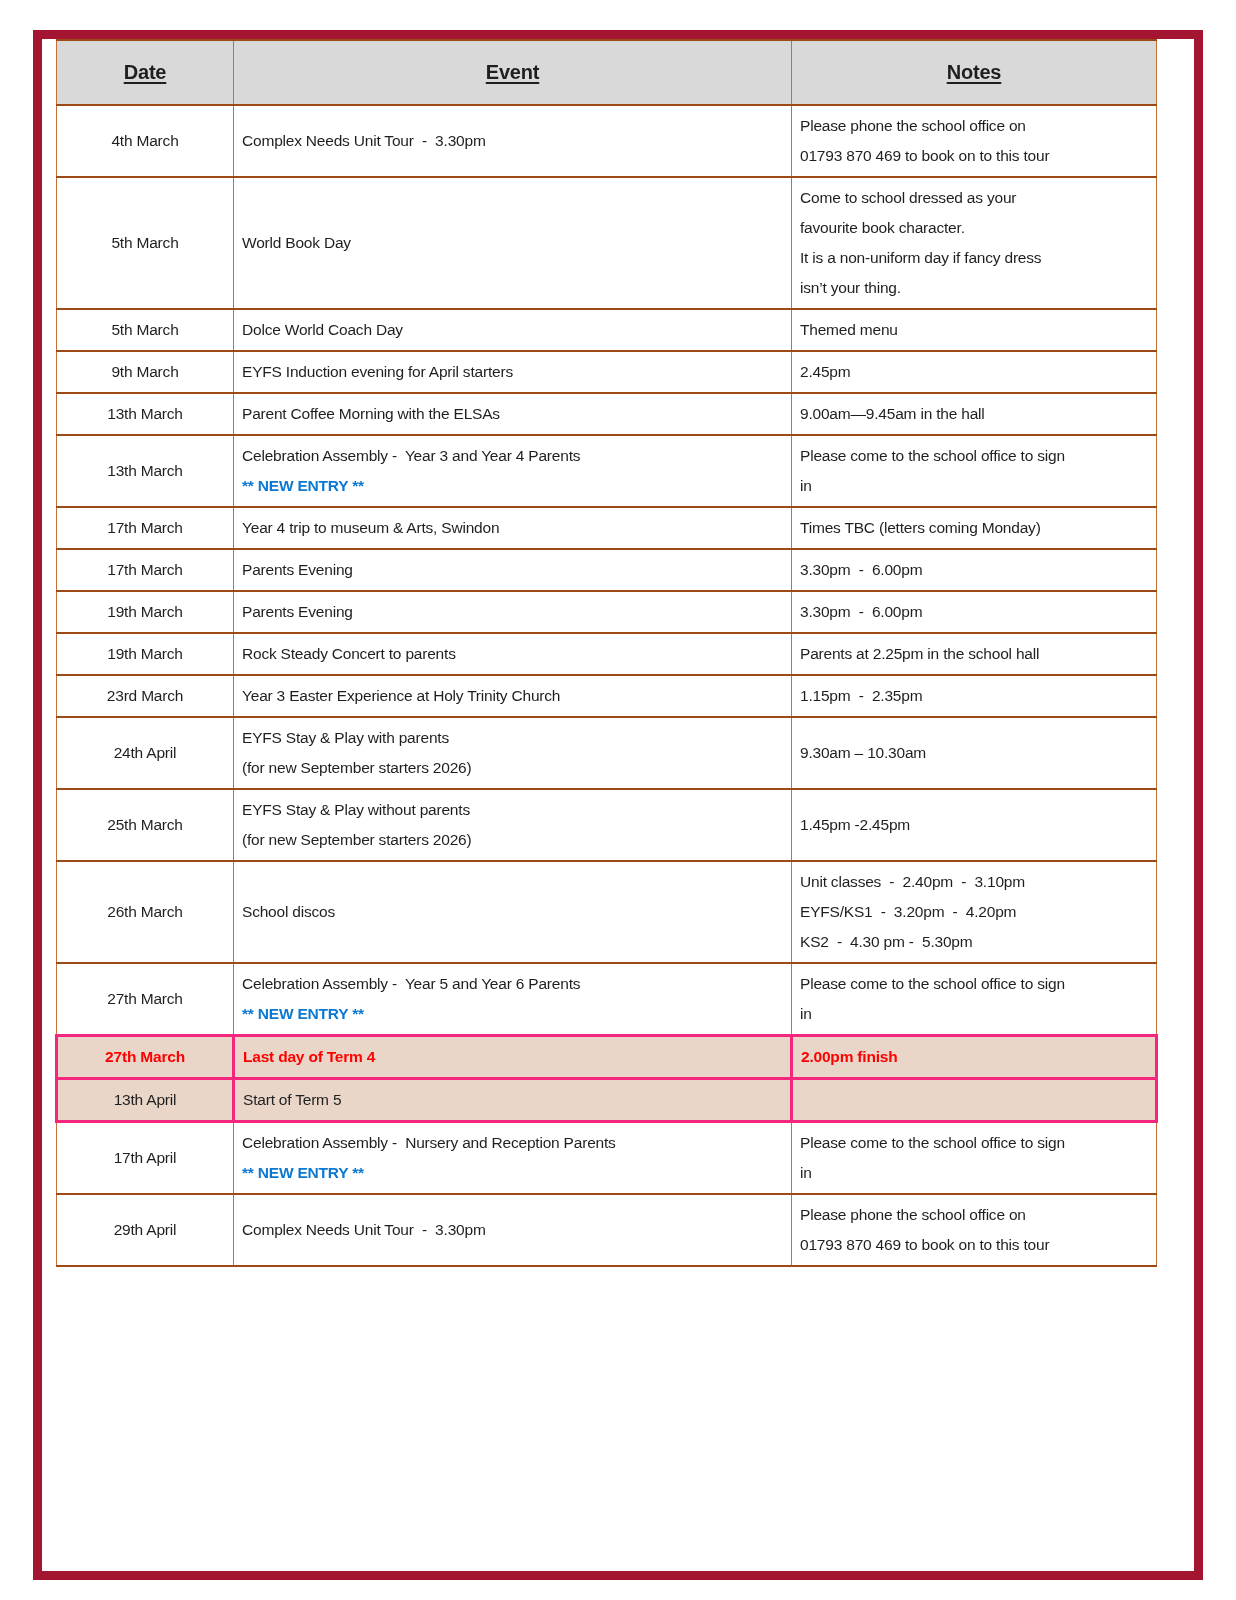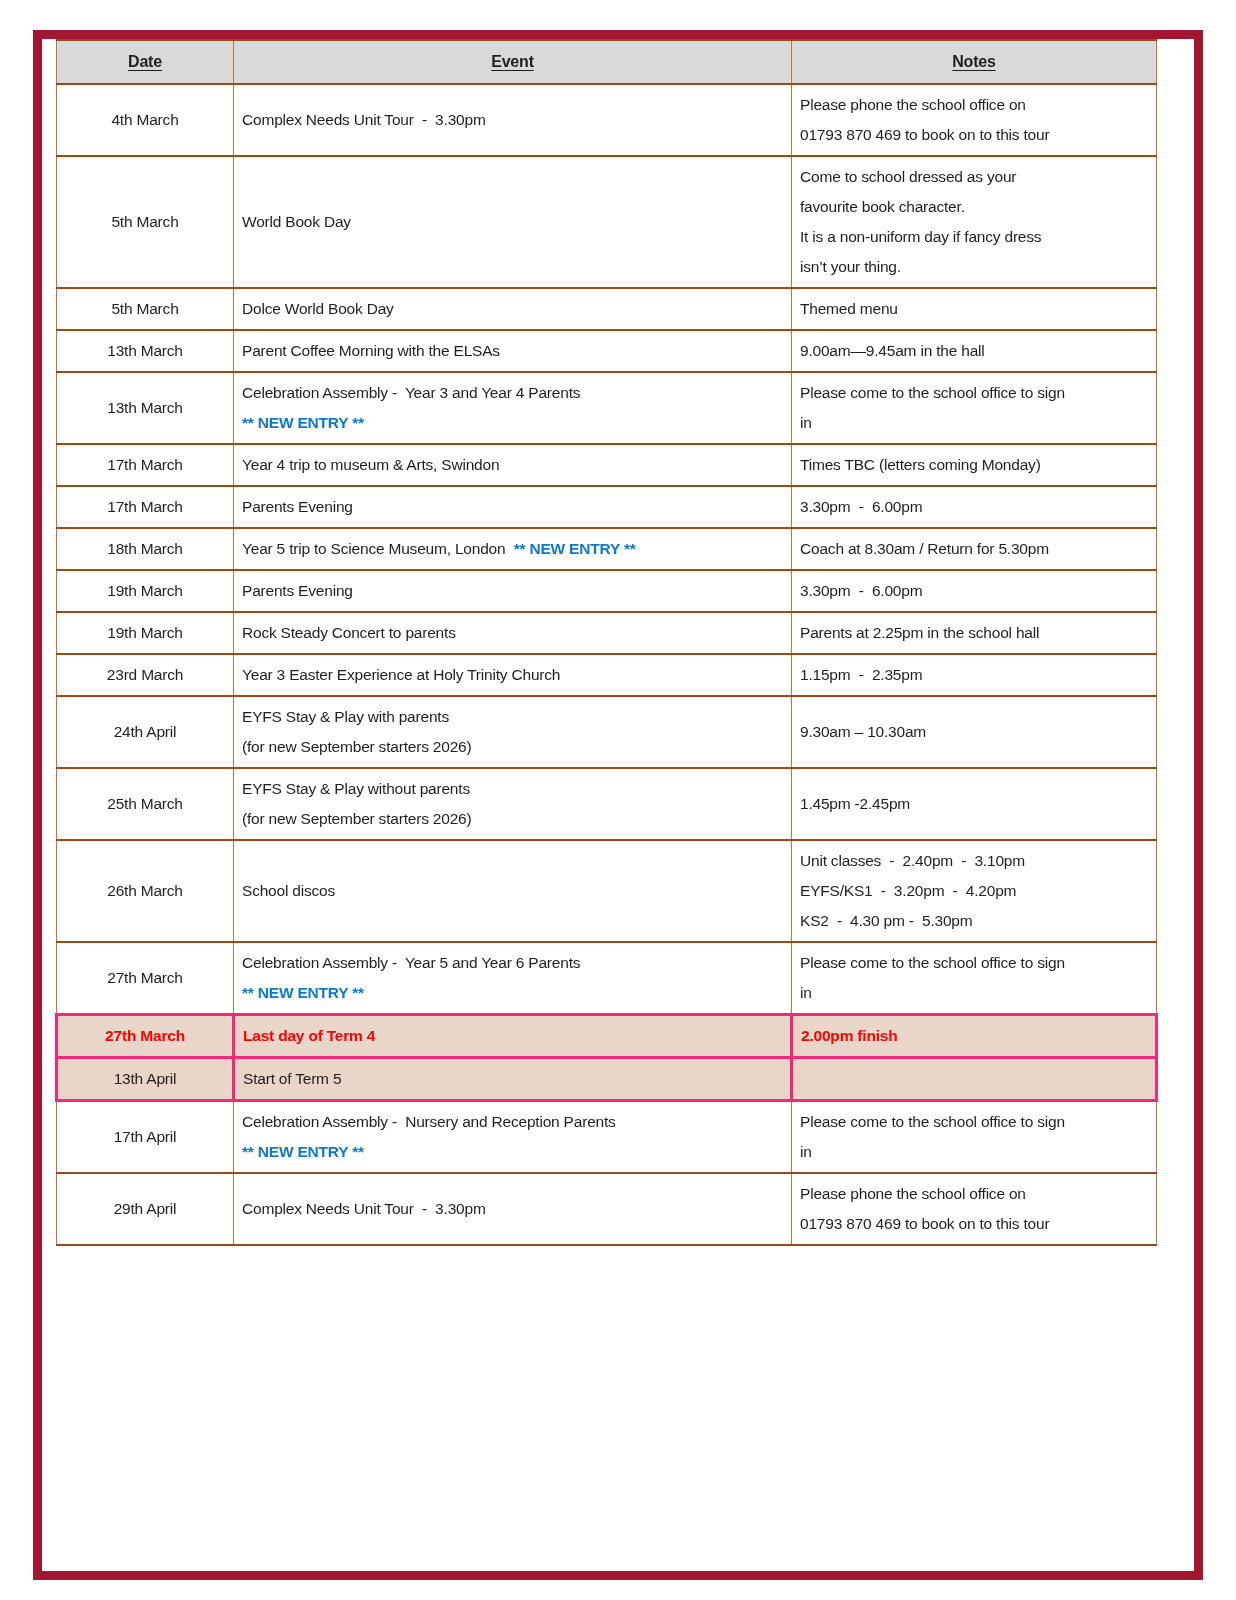--- a/index.html
+++ b/index.html
@@ -47,22 +47,22 @@
   th,td{
     border-top:2px solid var(--border_dark);
     border-bottom:2px solid var(--border_dark);
     border-left:1px solid var(--border_light);
     border-right:1px solid var(--border_light);
     vertical-align:middle;
     box-sizing:border-box;
   }
   th{
     background:var(--header_bg);
-    font-size:16px;font-weight:bold;
-    padding:12px 6px;
+    font-size:20px;font-weight:bold;
+    padding:20px 6px;
     text-align:center;
   }
   th .hd{text-decoration:underline;text-underline-offset:3px;}
   td{padding:5px 8px;}
   td.date-cell{text-align:center;padding:8px 4px;}
   .line{line-height:30px;white-space:pre-wrap;}
   .new-entry{color:var(--blue_text);font-weight:bold;margin-top:40px;}
   tr.highlight td{
     background:var(--highlight_bg);
     border:3px solid var(--highlight_border);
@@ -108,27 +108,36 @@
             <div class="line">Come to school dressed as your</div>
             <div class="line">favourite book character.</div>
             <div class="line">It is a non-uniform day if fancy dress</div>
             <div class="line">isn’t your thing.</div>
           </td>
   </tr>
 
   <tr>
     <td class="date-cell"><span>5th March</span></td>
     <td class="event-cell">
-            <div class="line">Dolce World Book Day</div>
+            <div class="line">Dolce World Coach Day</div>
           </td>
     <td class="notes-cell">
             <div class="line">Themed menu</div>
           </td>
   </tr>
 
+  <tr>
+    <td class="date-cell"><span>9th March</span></td>
+    <td class="event-cell">
+            <div class="line">EYFS Induction evening for April starters</div>
+          </td>
+    <td class="notes-cell">
+            <div class="line">2.45pm</div>
+          </td>
+  </tr>
 
 
   <tr>
     <td class="date-cell"><span>13th March</span></td>
     <td class="event-cell">
             <div class="line">Parent Coffee Morning with the ELSAs</div>
           </td>
     <td class="notes-cell">
             <div class="line">9.00am—9.45am in the hall</div>
           </td>
@@ -160,29 +169,20 @@
   <tr>
     <td class="date-cell"><span>17th March</span></td>
     <td class="event-cell">
             <div class="line">Parents Evening</div>
           </td>
     <td class="notes-cell">
             <div class="line">3.30pm  -  6.00pm</div>
           </td>
   </tr>
 
-  <tr>
-    <td class="date-cell"><span>18th March</span></td>
-    <td class="event-cell">
-            <div class="line">Year 5 trip to Science Museum, London  <span class="new-entry">** NEW ENTRY **</span></div>
-          </td>
-    <td class="notes-cell">
-            <div class="line">Coach at 8.30am / Return for 5.30pm</div>
-          </td>
-  </tr>
 
   <tr>
     <td class="date-cell"><span>19th March</span></td>
     <td class="event-cell">
             <div class="line">Parents Evening</div>
           </td>
     <td class="notes-cell">
             <div class="line">3.30pm  -  6.00pm</div>
           </td>
   </tr>

